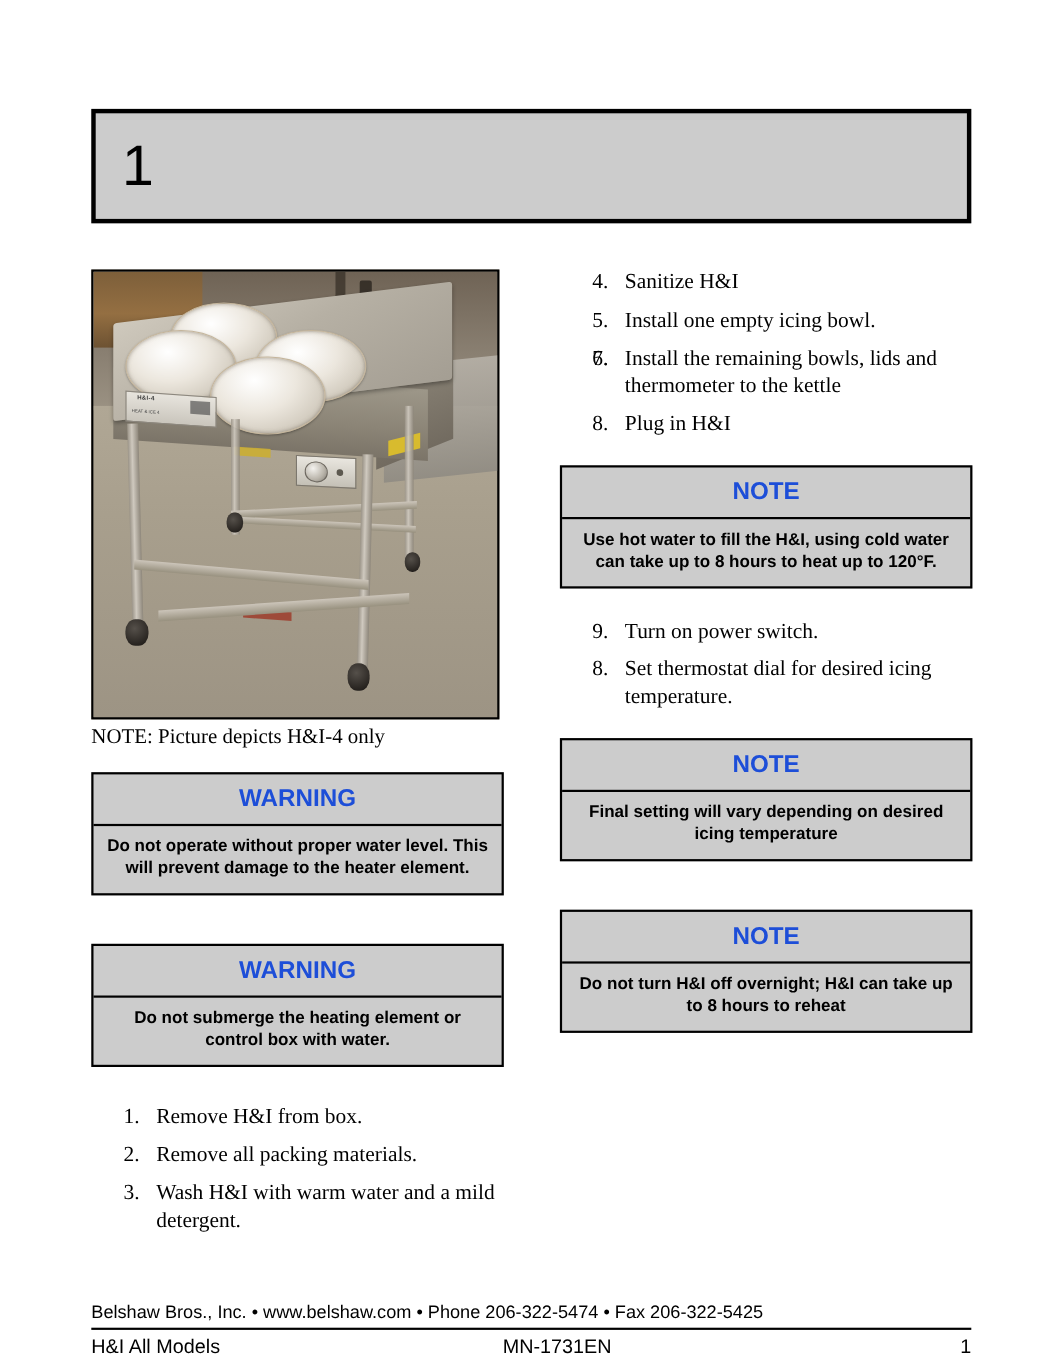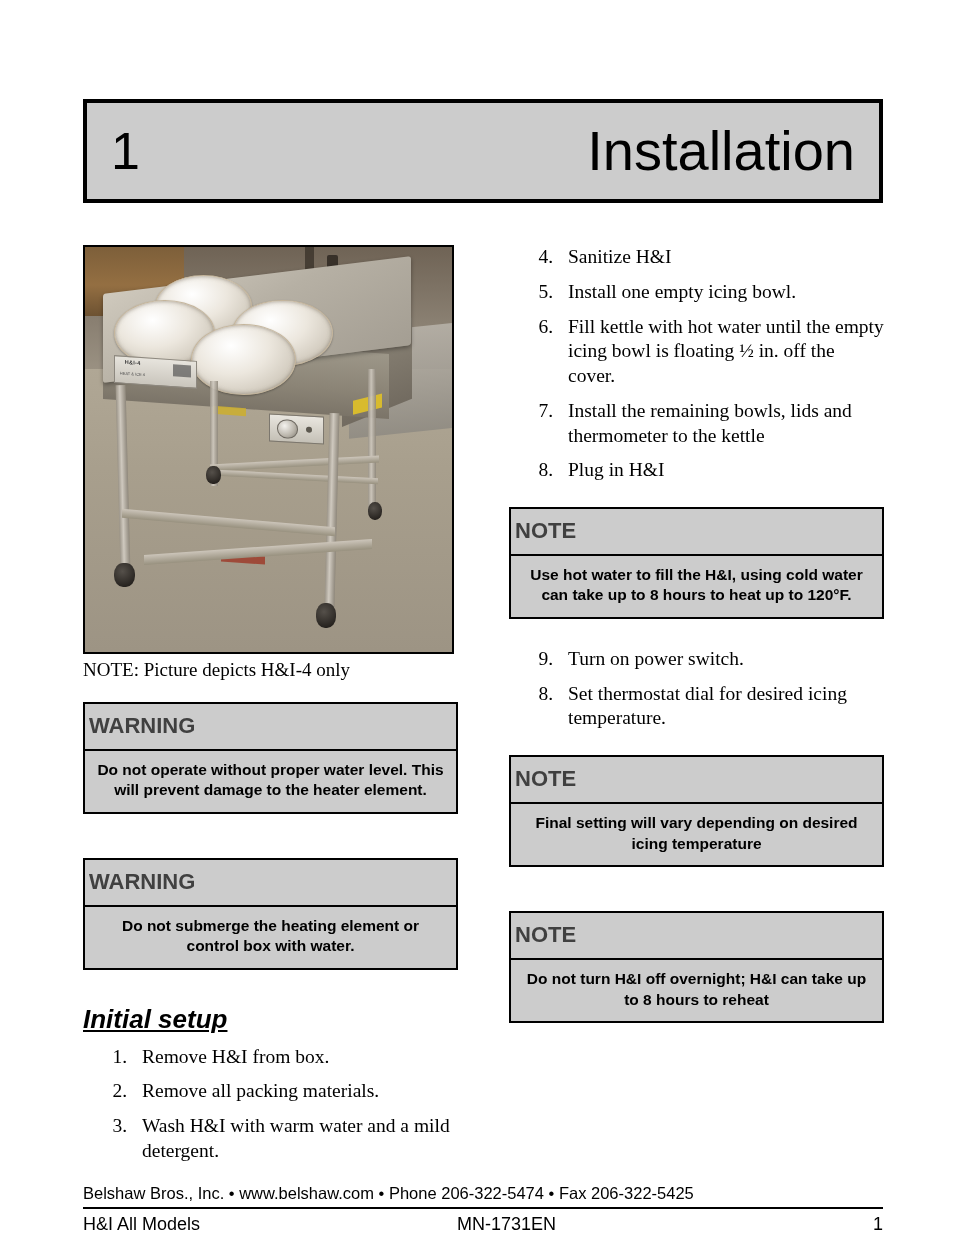--- a/index.html
+++ b/index.html
@@ -264,23 +264,24 @@
   .alert-box {
     border: 2px solid #000;
     background: #cccccc;
     box-sizing: border-box;
     width: 100%;
   }
   .alert-head {
     font-family: "Liberation Sans", sans-serif;
     font-weight: bold;
     font-size: 22px;
+    text-align: center;
     padding: 9px 4px 10px 4px;
     border-bottom: 2px solid #000;
-    color: #404040;
+    color: #1d4ed8;
   }
   .alert-body {
     font-family: "Liberation Sans", sans-serif;
     font-weight: bold;
     font-size: 15.5px;
     line-height: 1.32;
     text-align: center;
     padding: 9px 12px 11px 12px;
     color: #000;
   }
@@ -356,21 +357,20 @@
   .spacer-34 { height: 34px; }
   .spacer-44 { height: 44px; }
 </style>
 </head>
 <body>
 
 <div class="page">
 
   <div class="chapter-banner">
     <div class="chapter-num">1</div>
-    <div class="chapter-title">Installation</div>
   </div>
 
   <div class="col-left">
 
     <div class="photo-frame">
       <div class="photo-scene">
         <div class="backwall"></div>
         <div class="backwall-wood"></div>
         <div class="bg-post"></div>
         <div class="bg-post2"></div>
@@ -428,21 +428,20 @@
 
     <div class="spacer-44"></div>
 
     <div class="alert-box">
       <div class="alert-head">WARNING</div>
       <div class="alert-body">Do not submerge the heating element or control box with water.</div>
     </div>
 
     <div class="spacer-34"></div>
 
-    <div class="section-heading">Initial setup</div>
 
     <ol class="numlist">
       <li>
         <span class="li-num">1.</span>
         <span>Remove H&amp;I from box.</span>
       </li>
       <li>
         <span class="li-num">2.</span>
         <span>Remove all packing materials.</span>
       </li>
@@ -459,21 +458,20 @@
       <li>
         <span class="li-num">4.</span>
         <span>Sanitize H&amp;I</span>
       </li>
       <li>
         <span class="li-num">5.</span>
         <span>Install one empty icing bowl.</span>
       </li>
       <li>
         <span class="li-num">6.</span>
-        <span>Fill kettle with hot water until the empty icing bowl is floating ½ in. off the cover.</span>
       </li>
       <li>
         <span class="li-num">7.</span>
         <span>Install the remaining bowls, lids and thermometer to the kettle</span>
       </li>
       <li>
         <span class="li-num">8.</span>
         <span>Plug in H&amp;I</span>
       </li>
     </ol>

